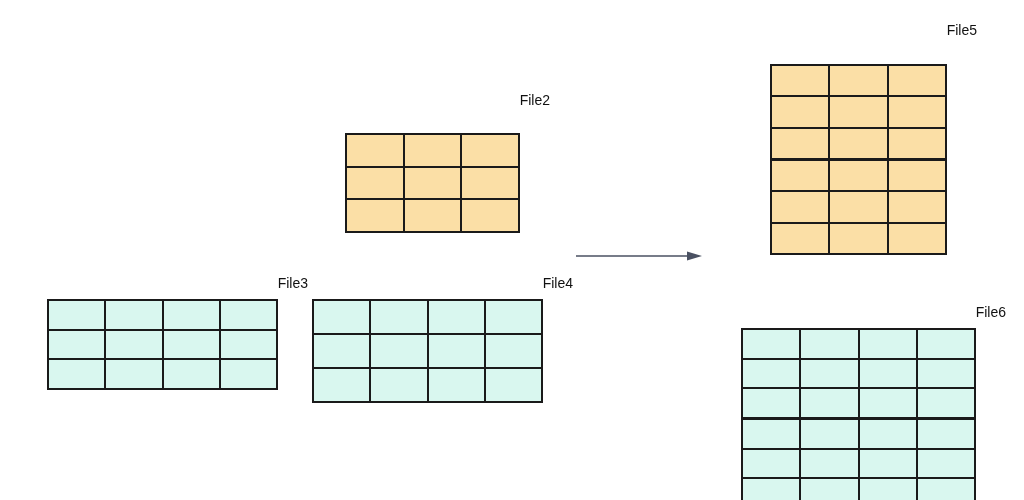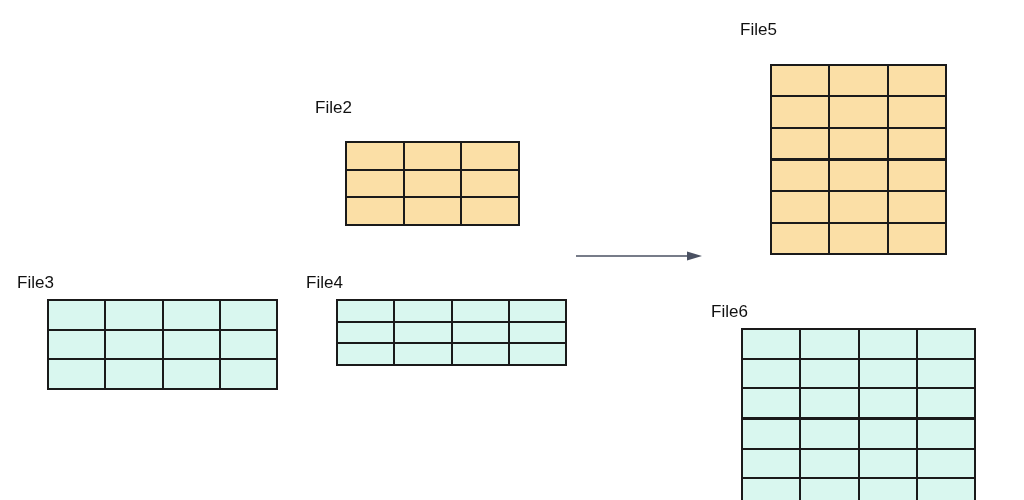--- a/index.html
+++ b/index.html
@@ -9,22 +9,22 @@
     height: 500px;
     background: var(--bg, #ffffff);
     font-family: "Liberation Sans", sans-serif;
     overflow: hidden;
   }
   .file { position: absolute; }
   .file-label {
     position: absolute;
     left: -30px;
     right: -30px;
-    text-align: left;
-    font-size: 17px;
+    text-align: right;
+    font-size: 14px;
     font-weight: 500;
     color: var(--label, #111111);
     line-height: 18px;
     white-space: nowrap;
   }
   .lbl-high { top: -42px; }
   .lbl-low  { top: -25px; }
   .tstack {
     display: flex;
     flex-direction: column;
@@ -46,21 +46,21 @@
   .arrow-svg { position: absolute; left: 575px; top: 248px; }
   .arrow-line { stroke: var(--arrow, #4a5162); stroke-width: 1.6; }
   .arrow-head { fill: var(--arrow, #4a5162); }
 </style>
 </head>
 <body>
 
 <div id="canvas">
 
 
-  <div class="file" style="left:345px; top:141px; width:175px; height:85px;">
+  <div class="file" style="left:345px; top:133px; width:175px; height:100px;">
     <div class="file-label lbl-high">File2</div>
     <div class="tstack">
         <div class="tblock" style="grid-template-columns: repeat(3, 1fr);">
           <div class="cell orange"></div>
           <div class="cell orange"></div>
           <div class="cell orange"></div>
           <div class="cell orange"></div>
           <div class="cell orange"></div>
           <div class="cell orange"></div>
           <div class="cell orange"></div>
@@ -83,21 +83,21 @@
           <div class="cell teal"></div>
           <div class="cell teal"></div>
           <div class="cell teal"></div>
           <div class="cell teal"></div>
           <div class="cell teal"></div>
           <div class="cell teal"></div>
         </div>
       </div>
   </div>
 
-  <div class="file" style="left:336px; top:299px; width:231px; height:67px;">
+  <div class="file" style="left:312px; top:299px; width:231px; height:104px;">
     <div class="file-label lbl-low">File4</div>
     <div class="tstack">
         <div class="tblock" style="grid-template-columns: repeat(4, 1fr);">
           <div class="cell teal"></div>
           <div class="cell teal"></div>
           <div class="cell teal"></div>
           <div class="cell teal"></div>
           <div class="cell teal"></div>
           <div class="cell teal"></div>
           <div class="cell teal"></div>

